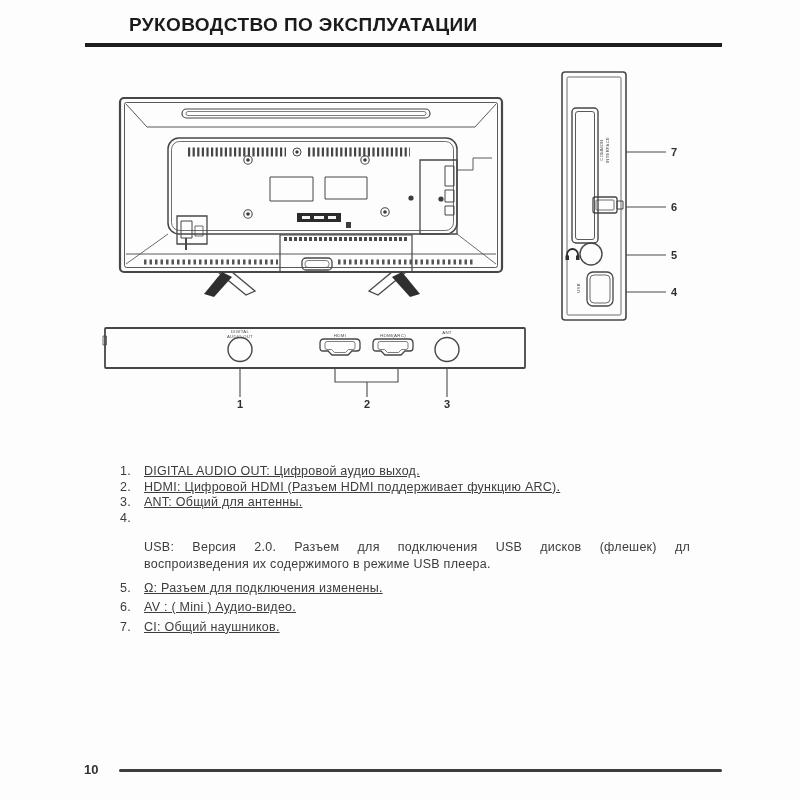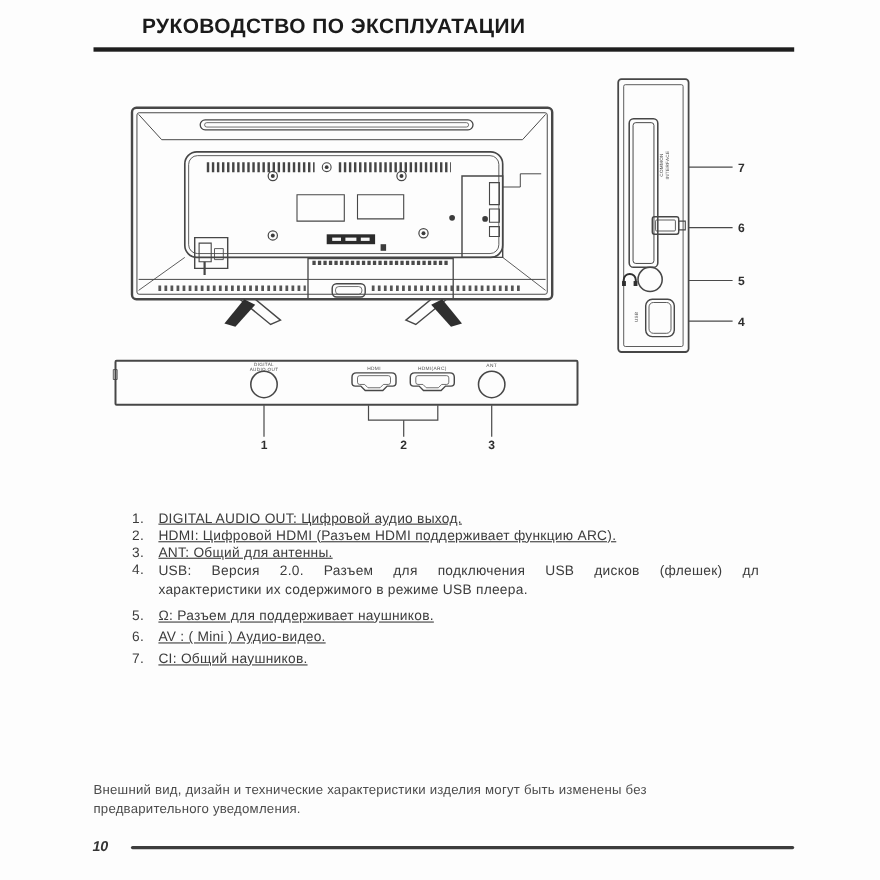--- a/index.html
+++ b/index.html
@@ -12,26 +12,26 @@
   svg *{vector-effect:non-scaling-stroke;}
   .ln{stroke:#474747;fill:none;}
   .callout-num{font-size:11px;font-weight:600;fill:#2e2e2e;}
   .tiny{fill:#4a4a4a;letter-spacing:.3px;}
   .list{position:absolute;left:120px;top:464px;width:570px;font-size:12.5px;
         letter-spacing:.25px;line-height:15.5px;color:#3c3c3c;}
   .li{display:flex;}
   .li .num{width:24px;flex:0 0 24px;}
   .li .txt{flex:1;text-decoration:underline;}
   .txt4{flex:1;line-height:17.5px;}
-  .txt4 .j{display:block;text-align:justify;text-align-last:justify;}
+  .txt4 .j{display:block;text-align:justify;text-align-last:justify;margin-top:28px;}
   .gap5{margin-top:7px;}
   .gap{margin-top:4px;}
   .disclaimer{position:absolute;left:85px;top:710px;width:645px;font-size:12px;
               line-height:17px;color:#4b4b4b;letter-spacing:.2px;}
-  .page-num{position:absolute;left:84px;top:762px;font-size:13px;font-weight:700;color:#333;font-style:italic;}
+  .page-num{position:absolute;left:84px;top:762px;font-size:13px;font-weight:700;color:#333;}
   .footer-rule{position:absolute;left:119px;top:769px;width:603px;height:3px;background:#3d3d3d;border-radius:2px;}
 </style>
 </head>
 <body>
 
 <div class="page">
 
   <div class="title">РУКОВОДСТВО ПО ЭКСПЛУАТАЦИИ</div>
   <div class="title-rule"></div>
 
@@ -200,38 +200,34 @@
       <span class="txt">HDMI: Цифровой HDMI (Разъем HDMI поддерживает функцию ARC).</span>
     </div>
     <div class="li">
       <span class="num">3.</span>
       <span class="txt">ANT: Общий для антенны.</span>
     </div>
     <div class="li">
       <span class="num">4.</span>
       <span class="txt4">
         <span class="j">USB: Версия 2.0. Разъем для подключения USB дисков (флешек) дл</span>
-        <span>характеристики их содержимого в режиме USB плеера.</span>
+        <span>воспроизведения их содержимого в режиме USB плеера.</span>
       </span>
     </div>
     <div class="li gap5">
       <span class="num">5.</span>
-      <span class="txt">Ω: Разъем для поддерживает наушников.</span>
+      <span class="txt">Ω: Разъем для подключения изменены.</span>
     </div>
     <div class="li gap">
       <span class="num">6.</span>
       <span class="txt">AV : ( Mini )  Аудио-видео.</span>
     </div>
     <div class="li gap">
       <span class="num">7.</span>
       <span class="txt">CI: Общий наушников.</span>
     </div>
   </div>
 
-  <div class="disclaimer">
-    <div>Внешний вид, дизайн и технические характеристики изделия могут быть изменены без</div>
-    <div>предварительного уведомления.</div>
-  </div>
 
   <div class="page-num">10</div>
   <div class="footer-rule"></div>
 
 </div>
 
 </body></html>

